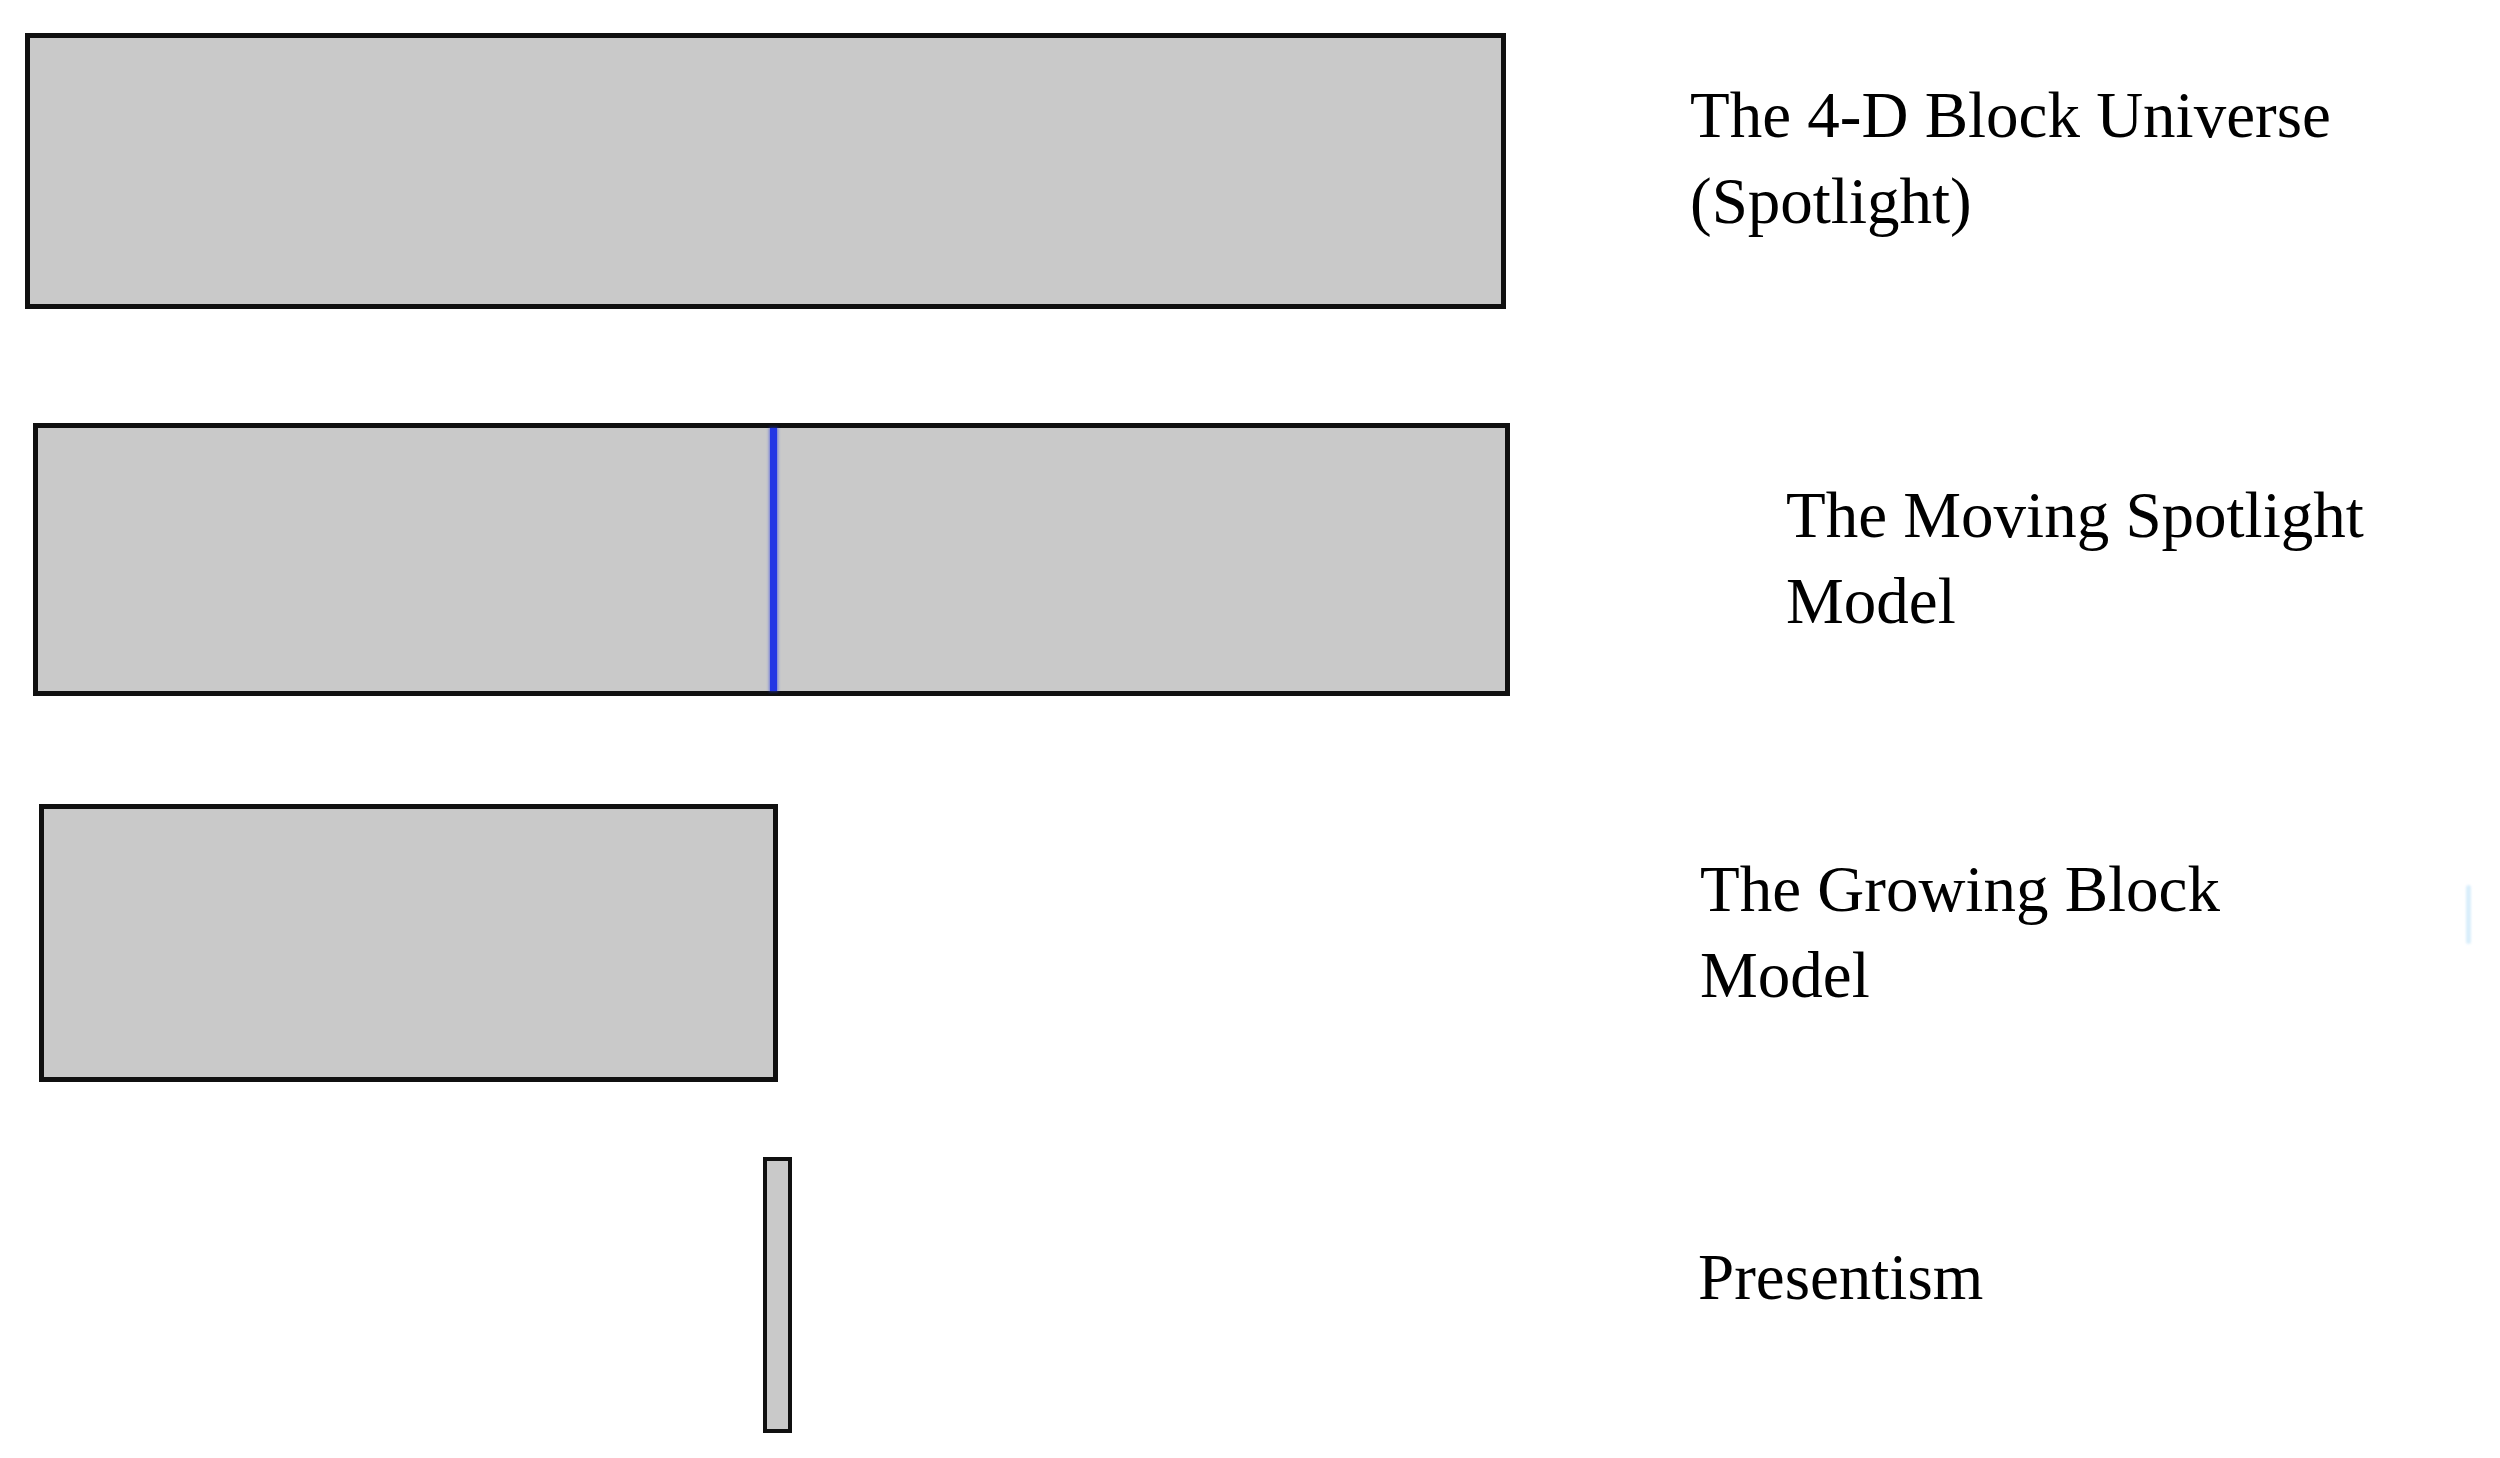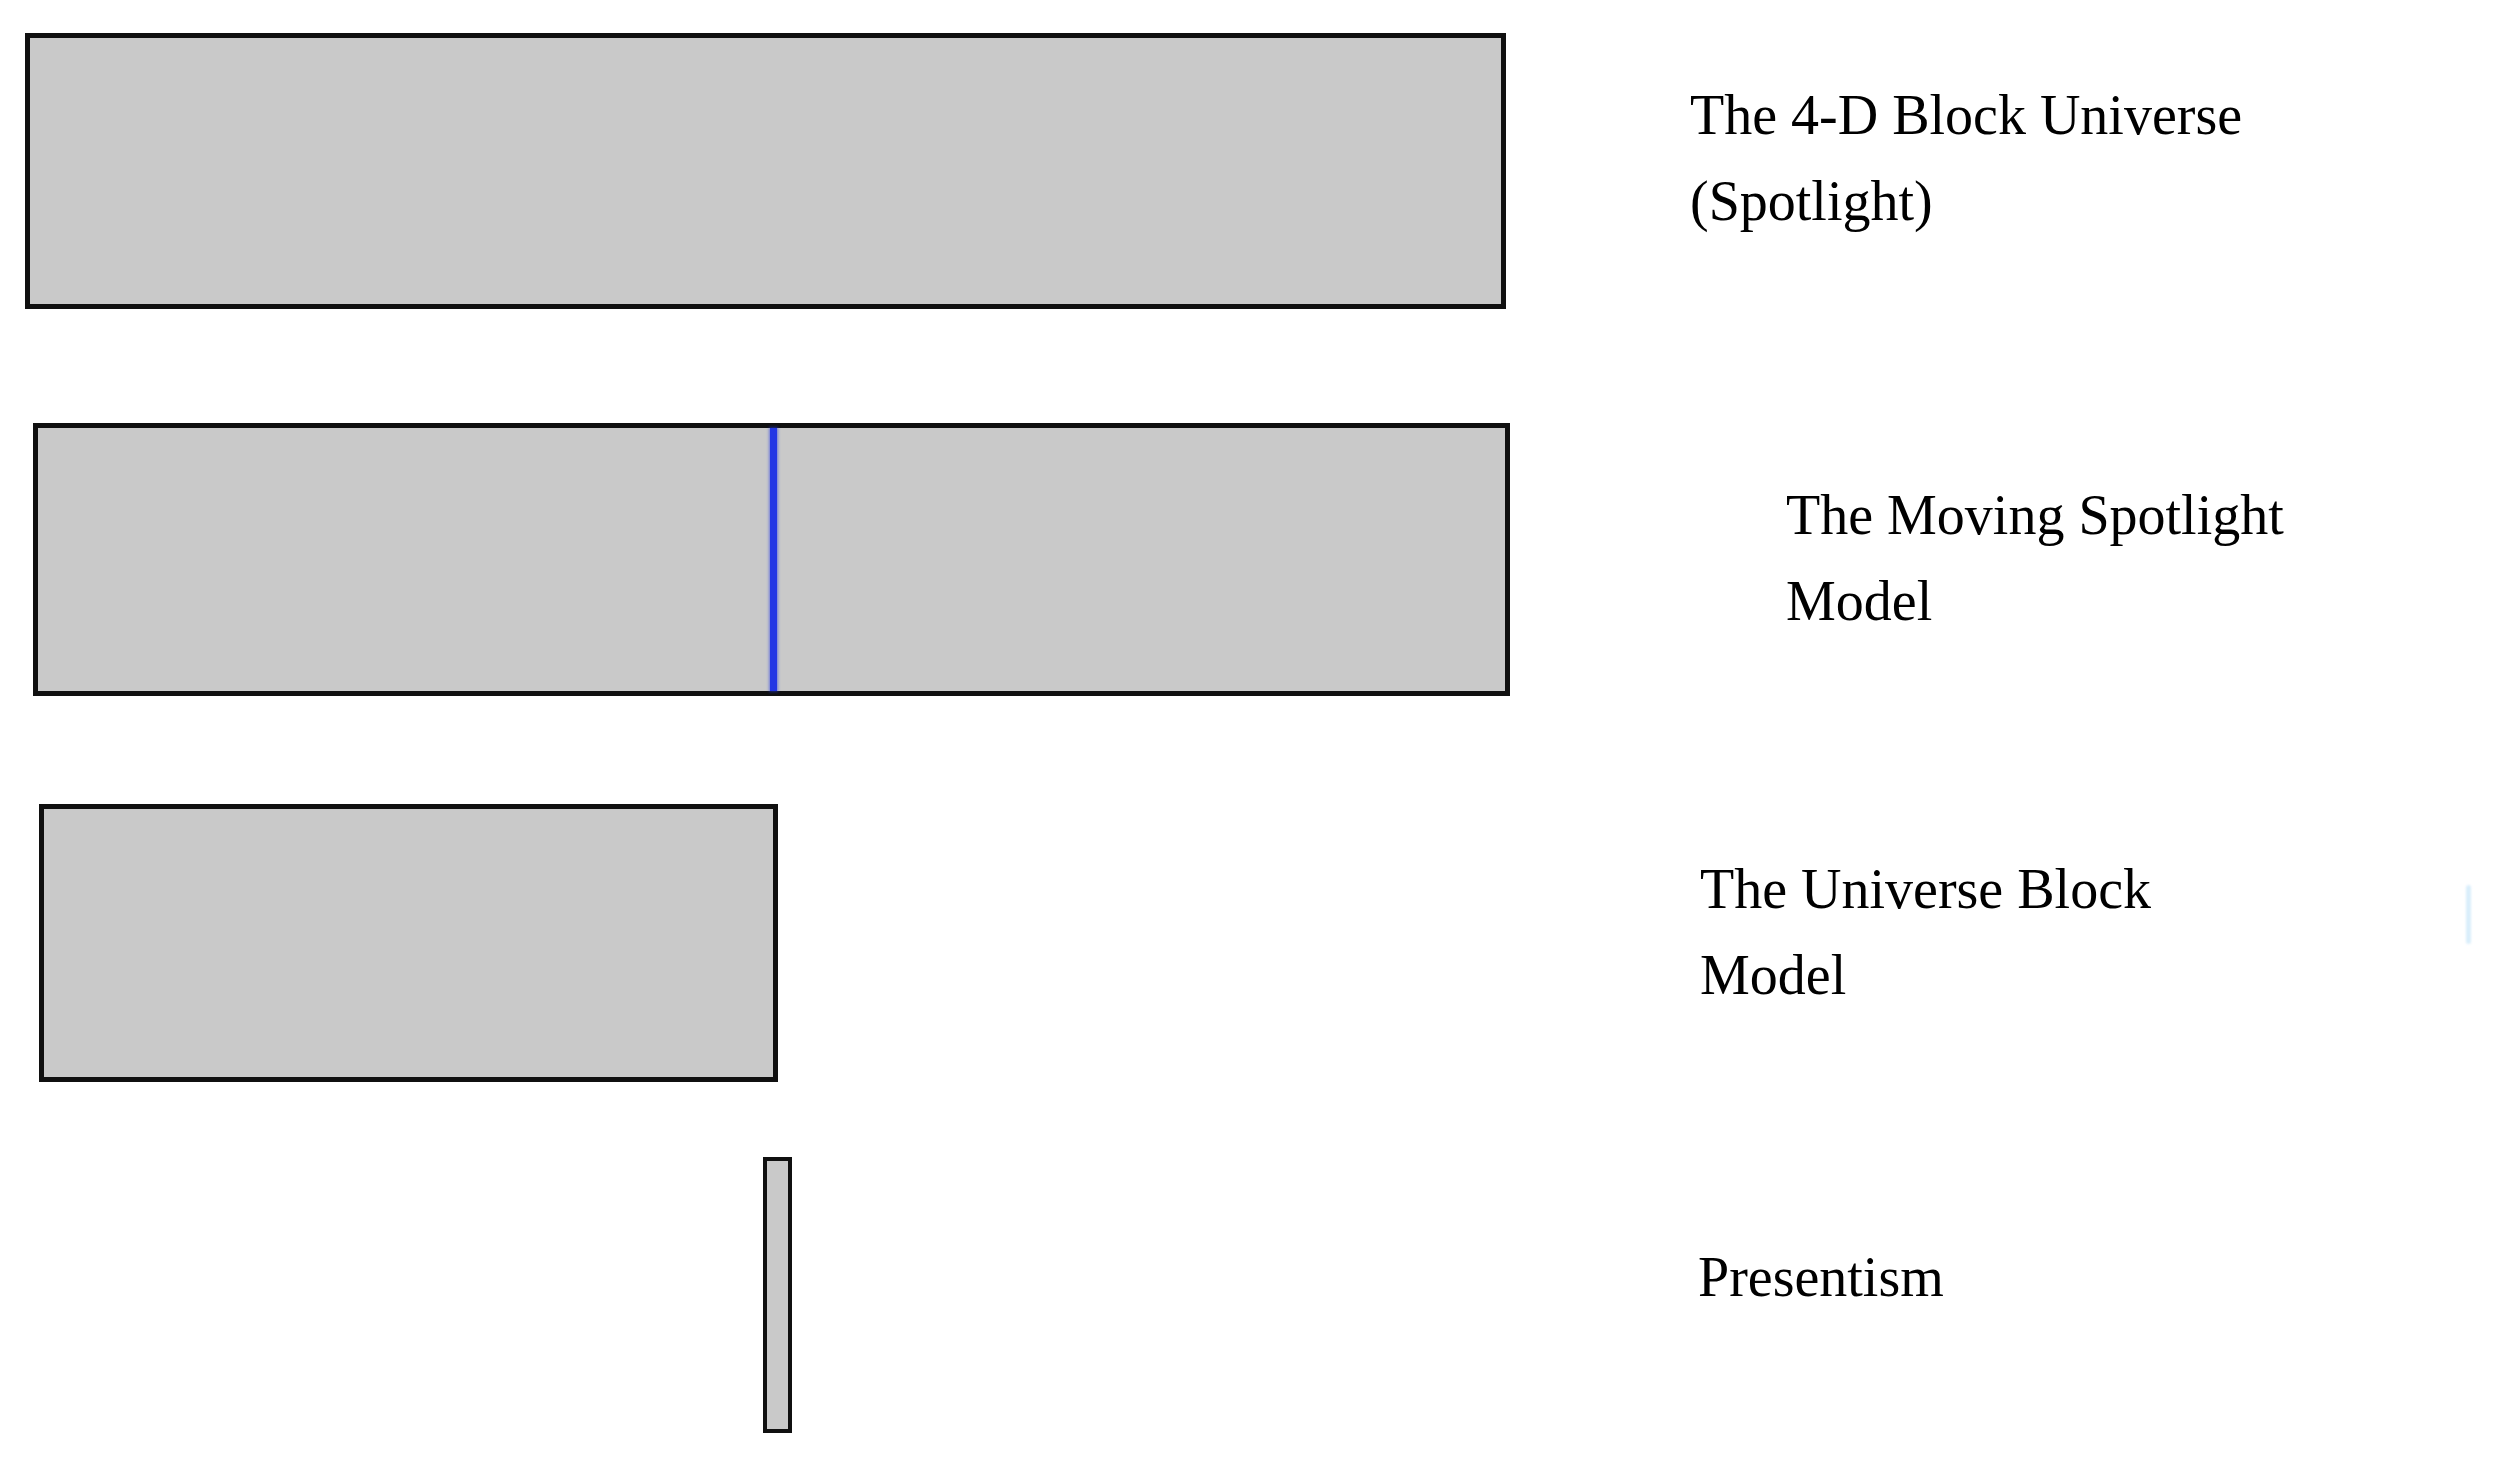--- a/index.html
+++ b/index.html
@@ -22,21 +22,21 @@
     border: 5px solid var(--bar_border, #101010);
   }
   .present-line {
     position: absolute;
     background: var(--present_line, #2336e4);
     box-shadow: 0 0 3px 1px rgba(35, 54, 228, 0.55);
   }
   .row-label {
     position: absolute;
     color: var(--text, #000000);
-    font-size: 56px;
+    font-size: 65px;
     line-height: 86px;
     white-space: normal;
   }
   .row-label .line {
     display: block;
   }
   .stray-artifact {
     position: absolute;
     background: var(--artifact_line, #d9eefb);
     border-radius: 3px;
@@ -57,21 +57,21 @@
   <div class="bar" style="left: 33px; top: 423px; width: 1477px; height: 273px; border-width: 5px;">
     <div class="present-line" style="left: 732px; top: 0px; width: 7px; height: 263px;"></div>
   </div>
   <div class="row-label" style="left: 1786px; top: 472px; width: 750px;">
     <span class="line">The Moving Spotlight</span>
     <span class="line">Model</span>
   </div>
 
   <div class="bar" style="left: 39px; top: 804px; width: 739px; height: 278px; border-width: 5px;"></div>
   <div class="row-label" style="left: 1700px; top: 846px; width: 750px;">
-    <span class="line">The Universe Block</span>
+    <span class="line">The Growing Block</span>
     <span class="line">Model</span>
   </div>
 
   <div class="bar" style="left: 763px; top: 1157px; width: 29px; height: 276px; border-width: 4px;"></div>
   <div class="row-label" style="left: 1698px; top: 1234px; width: 750px;">
     <span class="line">Presentism</span>
   </div>
 
   <div class="stray-artifact" style="left: 2466px; top: 885px; width: 5px; height: 59px;"></div>
 

